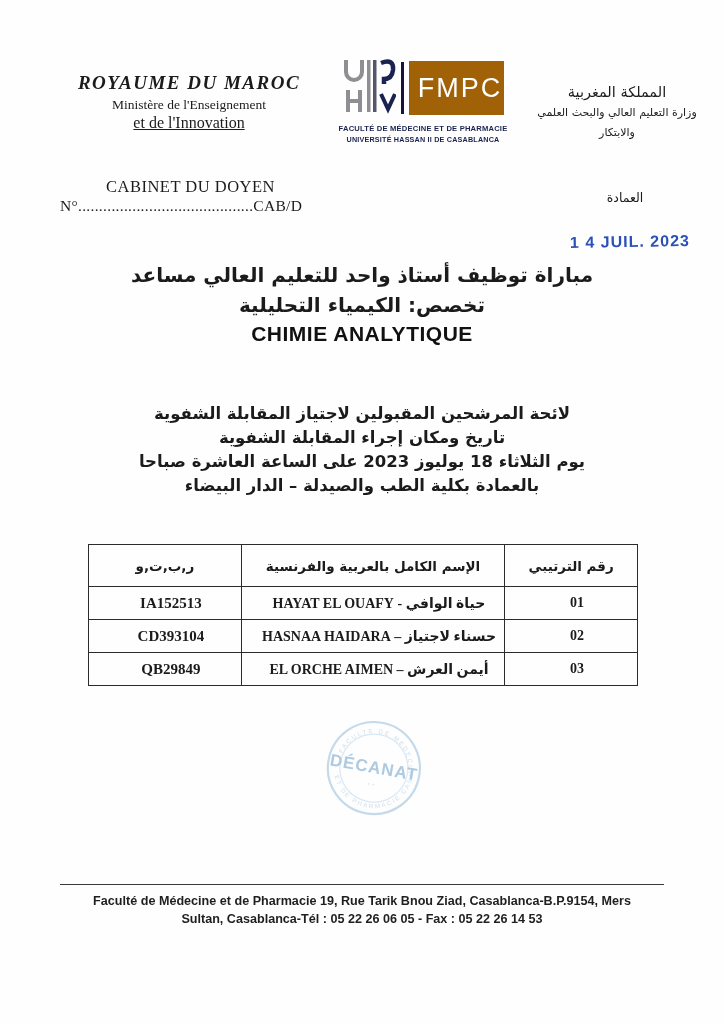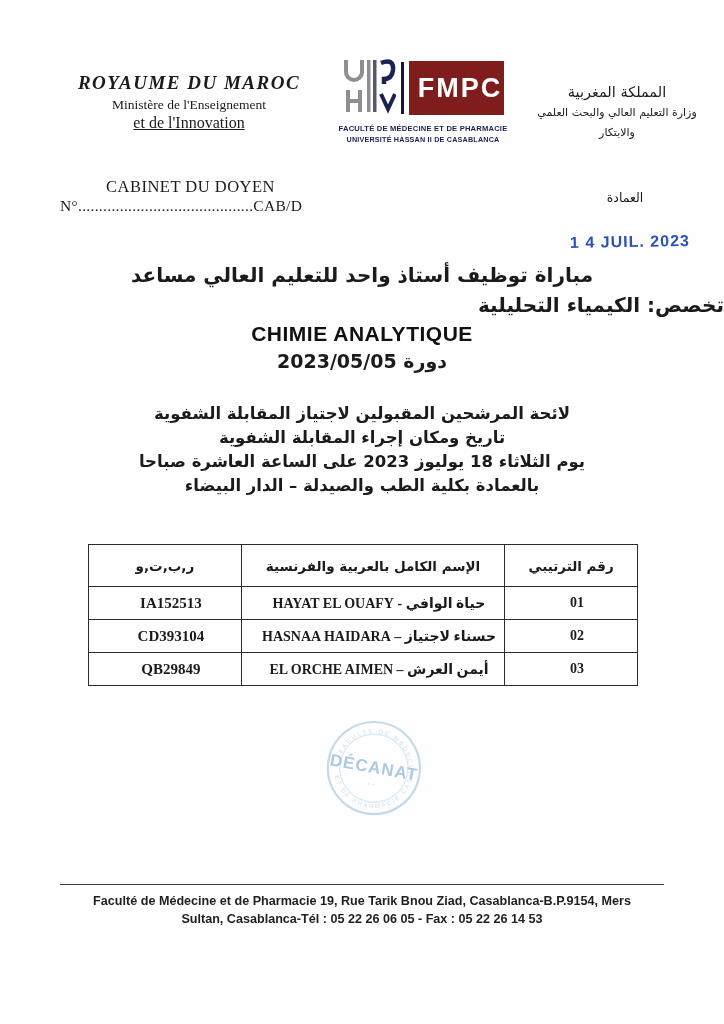--- a/index.html
+++ b/index.html
@@ -19,22 +19,22 @@
   .hdr-left { position:absolute; left:46px; top:72px; width:286px; text-align:center; }
   .royaume { font-style:italic; font-weight:bold; font-size:19px; letter-spacing:1.5px; }
   .min1 { font-size:13.5px; margin-top:3px; }
   .min2 { font-size:13.5px; }
   .min3 { font-size:16px; margin-top:1px;text-decoration:underline; }
 
   .logo-block { position:absolute; left:333px; top:57px; width:180px; text-align:center; }
   .logo-row { display:flex; align-items:center; justify-content:center; gap:5px; }
   .logo-sep { width:3px; height:52px; background:#15163a; }
   .fmpc-box {
-    background:#7f1d1d; color:#fff;
-    font-family:"Liberation Sans", sans-serif; font-weight:bold;
+    background:#a16207; color:#fff;
+    font-family:"Liberation Sans", sans-serif; font-weight:normal;
     font-size:27px; letter-spacing:2px;
     width:95px; height:54px;
     display:flex; align-items:center; justify-content:center;padding-left:7px;
   }
   .logo-caption { margin-top:5px; color:#1a2350; font-family:"Liberation Sans", sans-serif; font-weight:bold; }
   .logo-cap1 { font-size:7.6px; letter-spacing:0.2px; }
   .logo-cap2 { font-size:7.2px; letter-spacing:0.2px; margin-top:2px; }
 
   .hdr-right { position:absolute; left:528px; top:84px; width:178px; text-align:center; }
   .kingdom { font-weight:normal; font-size:14.5px; }
@@ -49,21 +49,21 @@
     position:absolute; left:570px; top:233px;
     color:#2b50b8;
     font-family:"Liberation Sans", sans-serif;
     font-weight:bold; font-size:16px; letter-spacing:1px;
     transform:rotate(-1deg);
   }
 
   
   .title-block { position:absolute; top:263px; left:0; width:724px; text-align:center; }
   .t-ar1 { font-weight:bold; font-size:20px; }
-  .t-ar2 { font-weight:bold; font-size:20px; margin-top:6px;text-align:right; }
+  .t-ar2 { font-weight:bold; font-size:20px; margin-top:6px; }
   .t-fr  { font-family:"Liberation Sans", sans-serif; font-weight:bold; font-size:21px; letter-spacing:0.5px; margin-top:5px; color:#111; }
   .t-session { font-weight:bold; font-size:19px; margin-top:4px; }
 
   .para-block { position:absolute; top:402px; left:0; width:724px; text-align:center; }
   .p-line { font-weight:bold; font-size:16.5px; line-height:24px; }
 
   
   .list-table {
     position:absolute; left:88px; top:544px;
     width:550px;
@@ -139,21 +139,20 @@
   <div class="cabinet-title">CABINET DU DOYEN</div>
   <div class="ref-line">N°..........................................CAB/D</div>
   <div class="amada ar">العمادة</div>
 
   <div class="date-stamp">1 4 JUIL. 2023</div>
 
   <div class="title-block">
     <div class="t-ar1 ar">مباراة توظيف أستاذ واحد للتعليم العالي مساعد</div>
     <div class="t-ar2 ar">تخصص: الكيمياء التحليلية</div>
     <div class="t-fr">CHIMIE ANALYTIQUE</div>
-    <div class="t-session ar">دورة 2023/05/05</div>
   </div>
 
   <div class="para-block">
     <div class="p-line ar">لائحة المرشحين المقبولين لاجتياز المقابلة الشفوية</div>
     <div class="p-line ar">تاريخ ومكان إجراء المقابلة الشفوية</div>
     <div class="p-line ar">يوم الثلاثاء 18 يوليوز 2023 على الساعة العاشرة صباحا</div>
     <div class="p-line ar">بالعمادة بكلية الطب والصيدلة – الدار البيضاء</div>
   </div>
 
   <table class="list-table">

